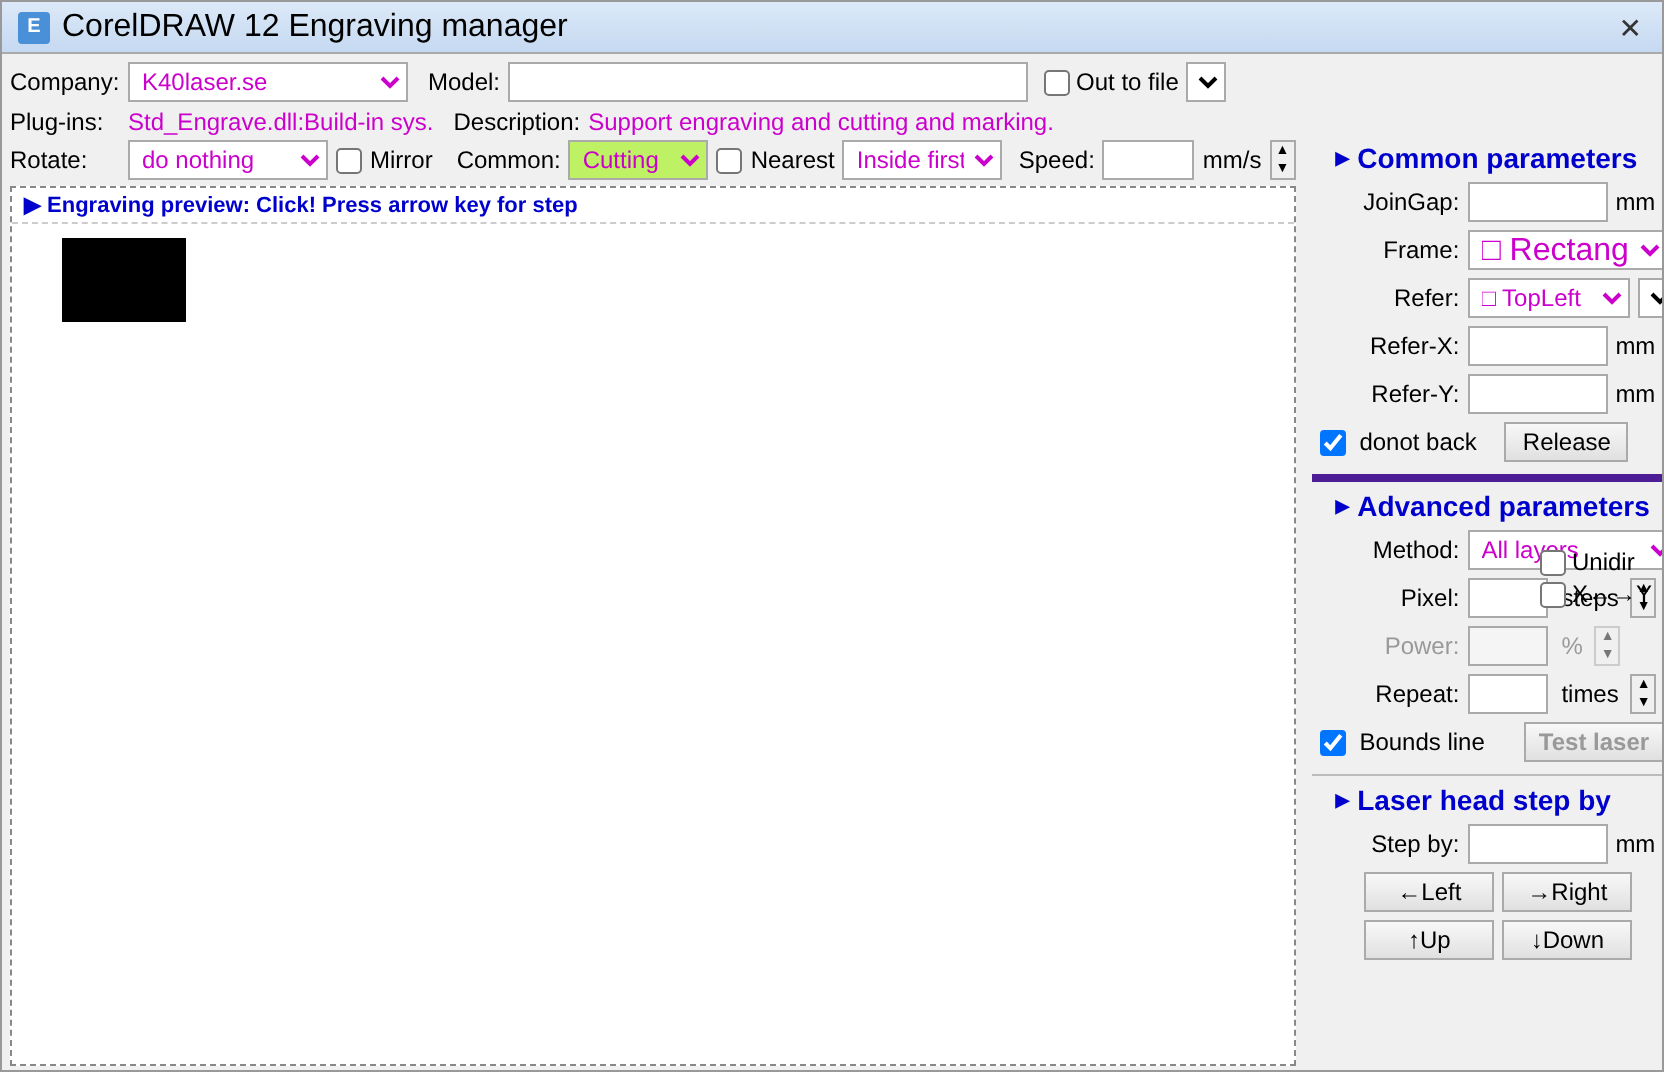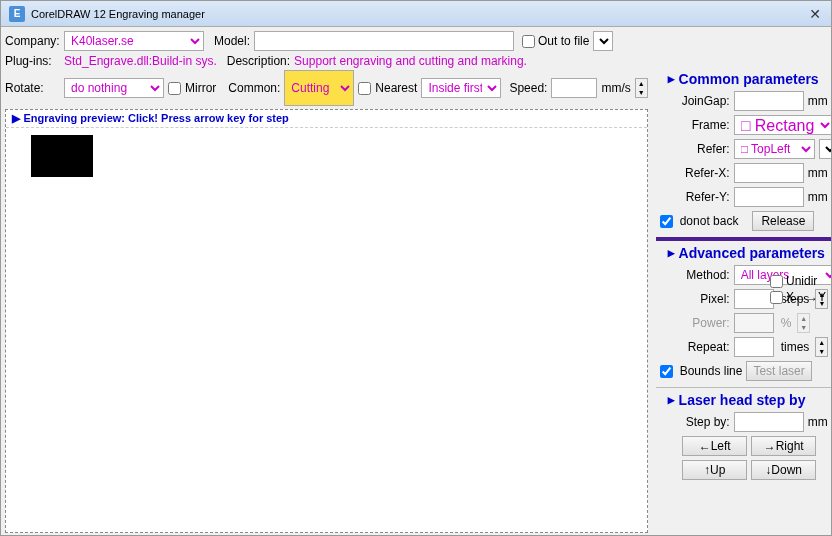--- a/index.html
+++ b/index.html
@@ -39,21 +39,21 @@
       background: #4a90d9;
       border-radius: 2px;
       font-size: 10px;
       display: flex;
       align-items: center;
       justify-content: center;
       color: white;
       font-weight: bold;
     }
     .title-text {
-      font-size: 11px;
+      font-size: 16px;
       color: #000;
     }
     .title-close {
       cursor: pointer;
       font-size: 14px;
       color: #333;
       background: none;
       border: none;
       padding: 0 2px;
     }
@@ -151,21 +151,21 @@
       </div>
 
       <div style="display:flex; align-items:center; gap:4px; padding:1px 0;">
         <span style="min-width:55px;">Rotate:</span>
         <select style="color:#cc00cc; border:1px solid #aaa; background:white; font-size:12px; height:20px; width:100px; padding:0 2px;">
           <option>do nothing</option>
         </select>
         <input type="checkbox" style="">
         <span>Mirror</span>
         <span style="margin-left:8px;">Common:</span>
-        <select style="color:#cc00cc; border:1px solid #aaa; background:#fde047; font-size:12px; height:36px; width:70px; padding:0 2px;">
+        <select style="color:#cc00cc; border:1px solid #aaa; background:#bef264; font-size:12px; height:20px; width:70px; padding:0 2px;">
           <option>Cutting</option>
         </select>
         <input type="checkbox" style="">
         <span>Nearest</span>
         <select style="color:#cc00cc; border:1px solid #aaa; background:white; font-size:12px; height:20px; width:80px; padding:0 2px;">
           <option>Inside first</option>
         </select>
         <span style="margin-left:4px;">Speed:</span>
         <input type="text" style="color: rgb(204, 0, 204); border: 1px solid rgb(170, 170, 170); width: 46px; height: 20px; font-size: 12px; padding: 0px 3px;">
         <span>mm/s</span>
@@ -282,21 +282,21 @@
           <span style="margin-left:3px;">times</span>
           <div class="spin-btn" style="height:20px; margin-left:2px;">
             <button class="spin-up">▲</button>
             <button class="spin-down">▼</button>
           </div>
         </div>
 
         <div class="param-row">
           <input type="checkbox" checked="" style="">
           <span style="margin-left:3px;">Bounds line</span>
-          <button class="btn" style="margin-left:0; padding:2px 6px; color:#999;">Test laser</button>
+          <button class="btn" style="margin-left:16px; padding:2px 6px; color:#999;font-weight:bold;">Test laser</button>
         </div>
       </div>
 
       <div style="border-top:1px solid #bbb; margin-top:4px; padding-top:2px;">
         <div class="section-header">
           <span>Laser head step by</span>
         </div>
 
         <div class="param-row">
           <span class="param-label">Step by:</span>

